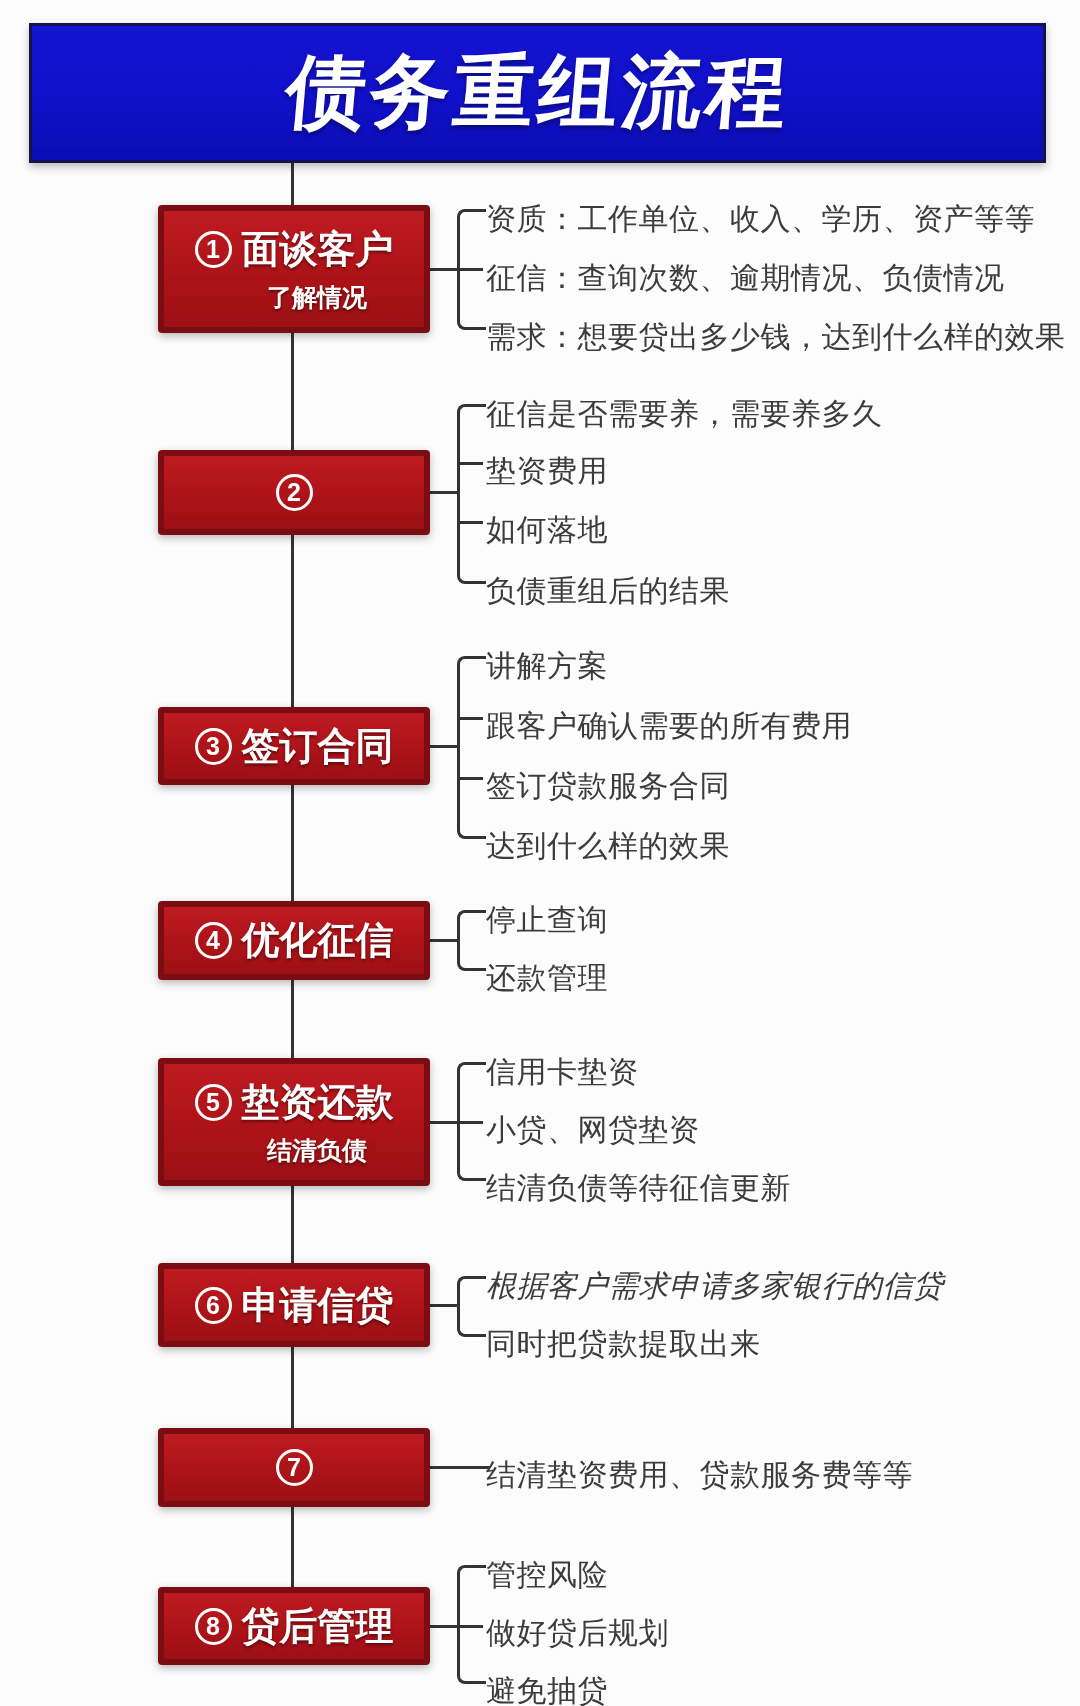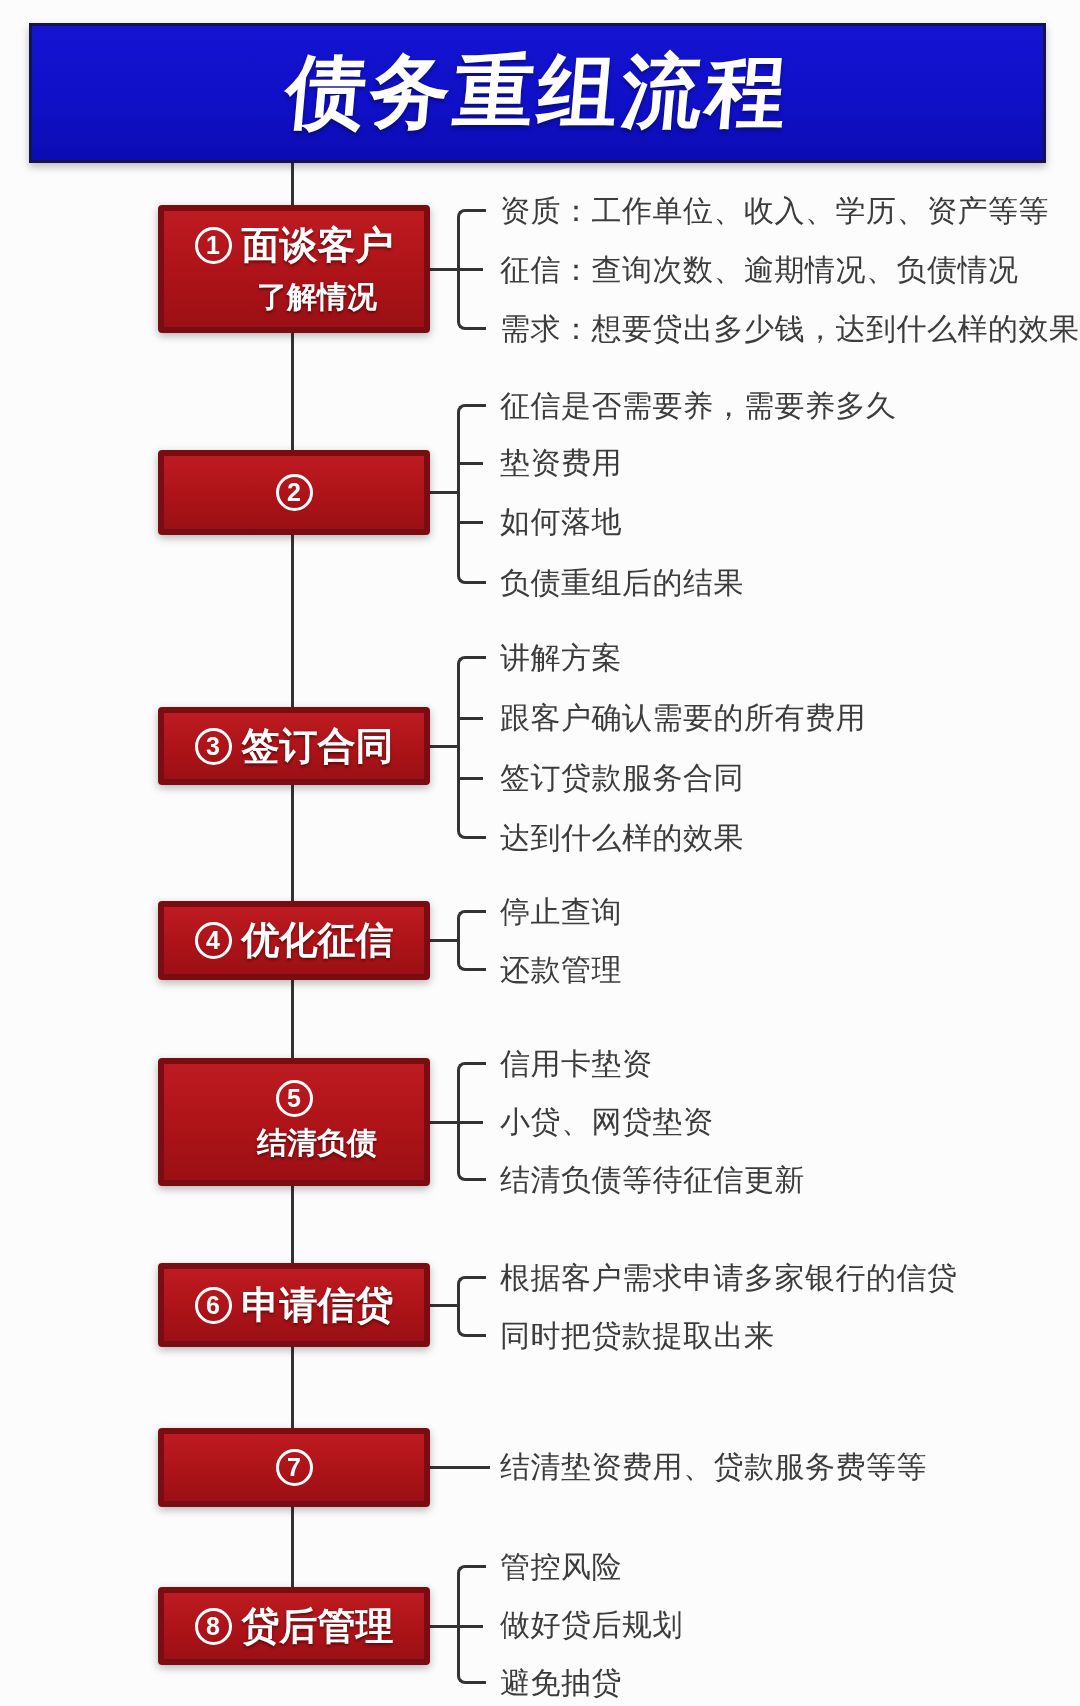--- a/index.html
+++ b/index.html
@@ -32,31 +32,31 @@
   
   .step-box{
     position:absolute;left:158px;width:272px;box-sizing:border-box;
     background:linear-gradient(180deg,#bd1b21 0%,#ad1318 55%,#9b1015 100%);
     border:6px solid #7a0d11;border-radius:4px;
     display:flex;flex-direction:column;align-items:center;justify-content:center;
     color:#ffffff;z-index:2;box-shadow:0 3px 8px rgba(0,0,0,.28);
   }
   .box-line1{display:flex;align-items:center;gap:10px;font-size:38px;font-weight:bold;
     white-space:nowrap;text-shadow:0 2px 3px rgba(0,0,0,.45);}
-  .box-line2{font-size:30px;font-weight:bold;white-space:nowrap;margin-left:46px;margin-top:6px;
+  .box-line2{font-size:25px;font-weight:bold;white-space:nowrap;margin-left:46px;margin-top:6px;
     text-shadow:0 2px 3px rgba(0,0,0,.45);}
   .num-circle{
     width:37px;height:37px;box-sizing:border-box;border:3px solid #ffffff;border-radius:50%;
     display:flex;align-items:center;justify-content:center;flex:none;
     font-size:25px;font-weight:bold;text-shadow:none;
   }
   
   .item{
-    position:absolute;left:500px;font-size:30px;line-height:42px;color:#3c3c3c;
-    white-space:nowrap;font-weight:500;z-index:1;letter-spacing:0.5px;
+    position:absolute;left:486px;font-size:30px;line-height:42px;color:#3c3c3c;
+    white-space:nowrap;font-weight:500;z-index:1;letter-spacing:0.5px;margin-top:8px;
   }
 </style>
 </head>
 <body>
 
 <div class="canvas">
   <div class="header">
     <span class="title">债务重组流程</span>
   </div>
   <div class="trunk"></div>
@@ -117,40 +117,41 @@
       </div>
       <div class="h-line" style="left: 428px; top: 939px; width: 32px;"></div>
       <div class="bracket" style="left: 457px; top: 910px; width: 29px; height: 61px;"></div>
       <div class="item" style="top: 891px; font-family: Liberation Serif, serif;">停止查询</div>
       <div class="item" style="top: 949px;">还款管理</div>
       <div class="step-box" style="top: 1058px; height: 128px;">
         <div class="box-line1">
           <div class="num-circle">
             <span>5</span>
           </div>
+          <span>垫资还款</span>
         </div>
         <div class="box-line2">结清负债</div>
       </div>
       <div class="h-line" style="left: 428px; top: 1120.5px; width: 32px;"></div>
       <div class="bracket" style="left: 457px; top: 1062px; width: 29px; height: 119px;"></div>
       <div class="h-line" style="left: 457px; top: 1120.5px; width: 26px;"></div>
       <div class="item" style="top: 1043px;">信用卡垫资</div>
       <div class="item" style="top: 1101px;">小贷、网贷垫资</div>
       <div class="item" style="top: 1159px;">结清负债等待征信更新</div>
       <div class="step-box" style="top: 1263px; height: 84px;">
         <div class="box-line1">
           <div class="num-circle">
             <span>6</span>
           </div>
           <span>申请信贷</span>
         </div>
       </div>
       <div class="h-line" style="left: 428px; top: 1303.5px; width: 32px;"></div>
       <div class="bracket" style="left: 457px; top: 1276px; width: 29px; height: 61px;"></div>
-      <div class="item" style="top: 1257px;">根据客户需求申请多家银行的信贷</div>
+      <div class="item" style="top: 1257px; font-style: italic;">根据客户需求申请多家银行的信贷</div>
       <div class="item" style="top: 1315px;">同时把贷款提取出来</div>
       <div class="step-box" style="top: 1428px; height: 79px;">
         <div class="box-line1">
           <div class="num-circle">
             <span>7</span>
           </div>
         </div>
       </div>
       <div class="h-line" style="left: 428px; top: 1466px; width: 62px;"></div>
       <div class="item" style="top: 1446px;">结清垫资费用、贷款服务费等等</div>

